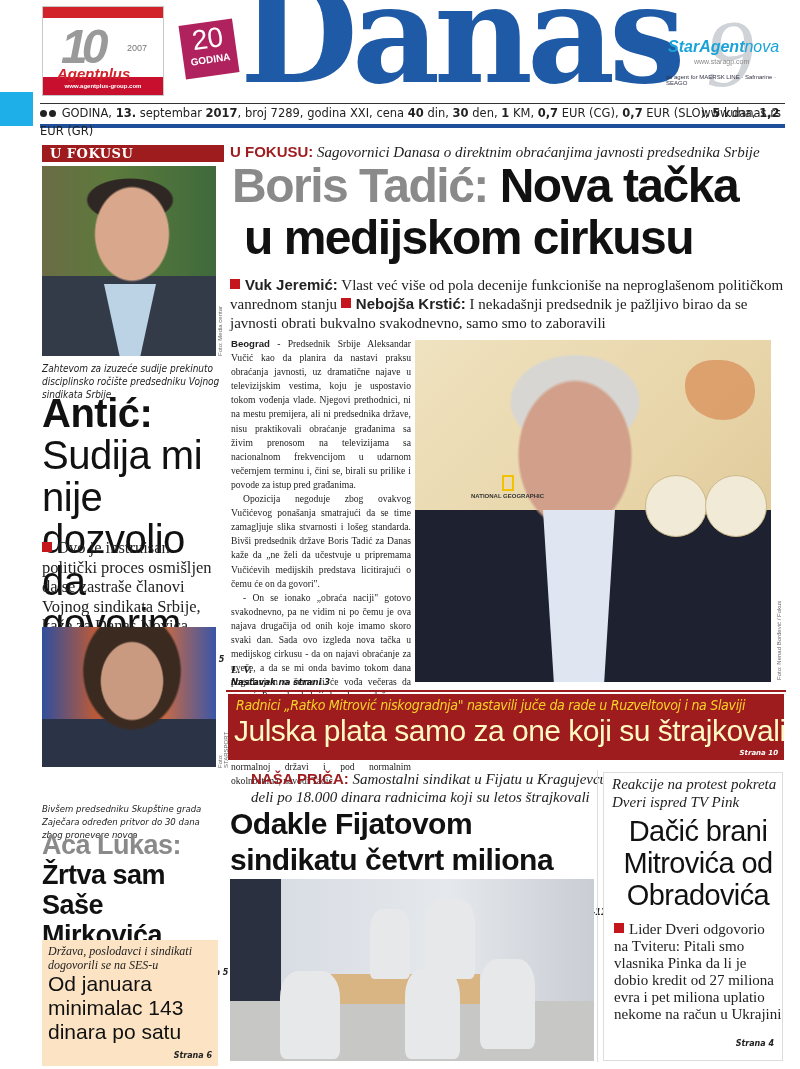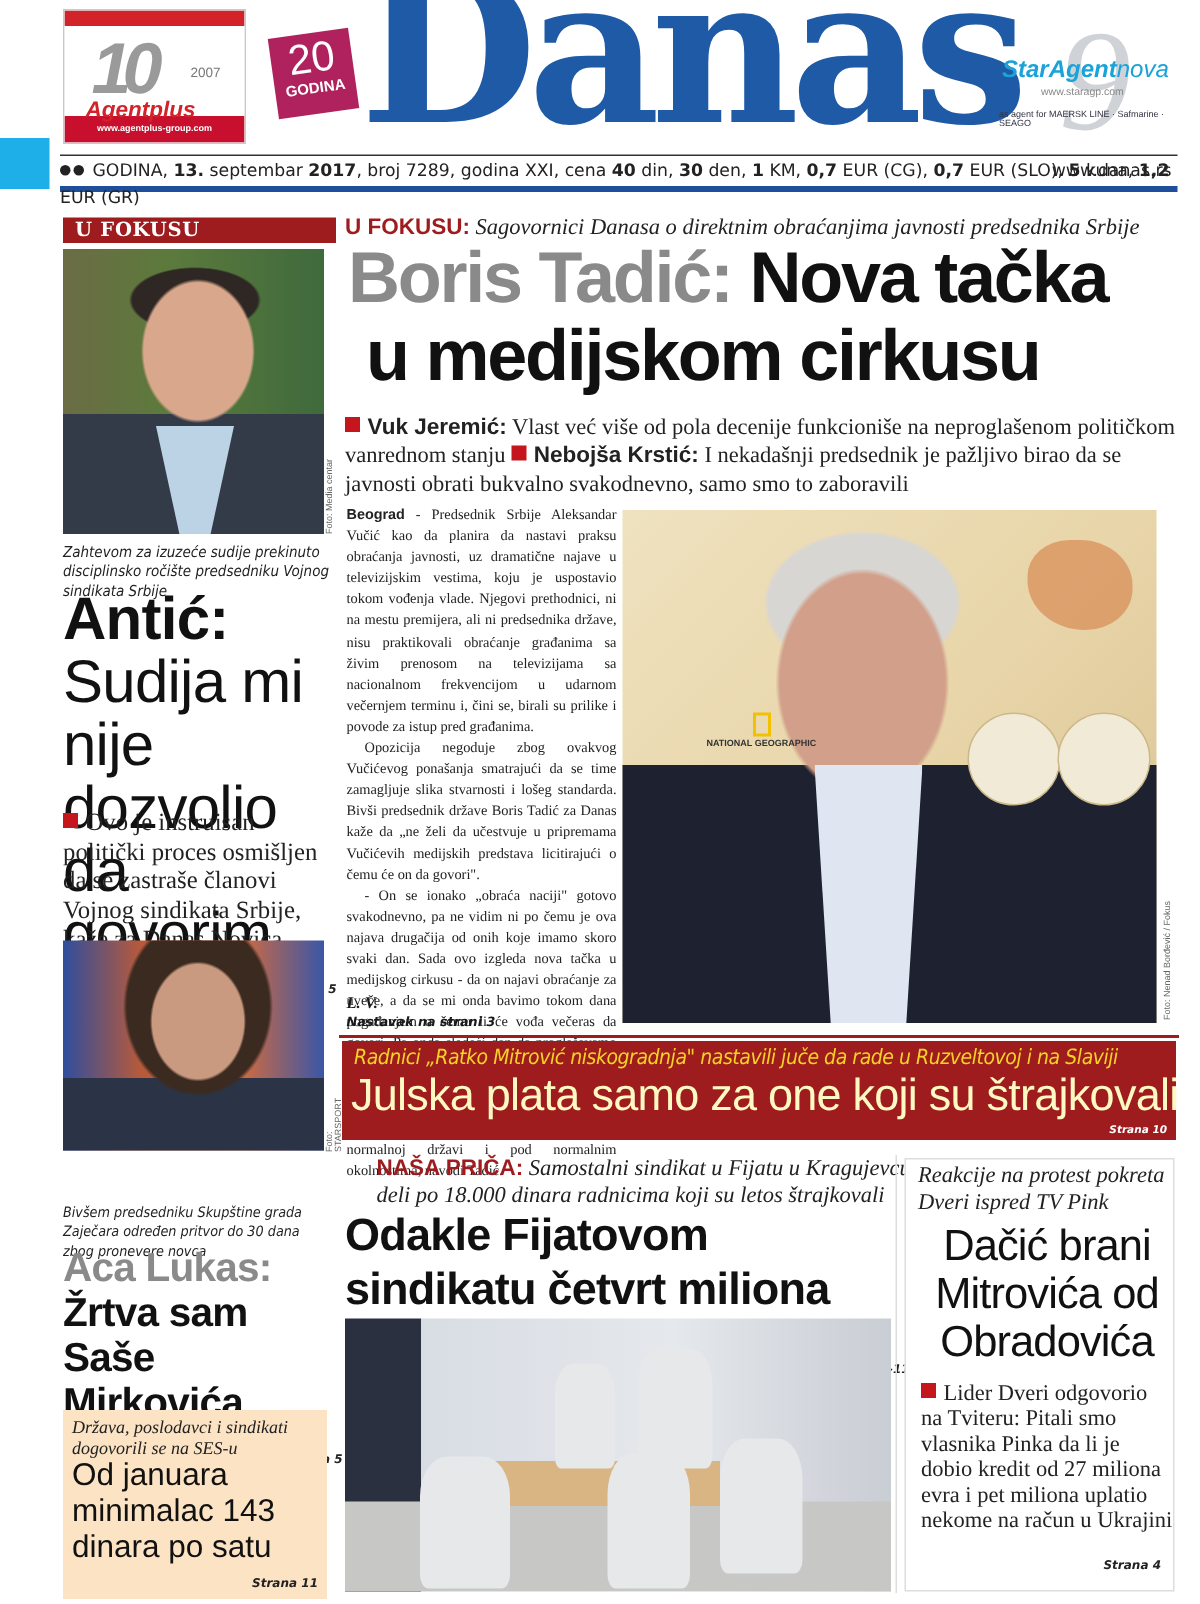--- a/index.html
+++ b/index.html
@@ -149,21 +149,21 @@
 <div class="abs kicker-it" style="left:42px;top:802px;width:180px;font-size:9.5px;">Bivšem predsedniku Skupštine grada Zaječara određen pritvor do 30 dana zbog pronevere novca</div>
 <div class="abs h-lukas">
   <span class="g">Aca Lukas:</span><br>
   <span>Žrtva sam Saše Mirkovića</span>
 </div>
 <div class="abs strana" style="left:190px;top:920px;">Strana 5</div>
 
 <div class="abs box-min">
   <div class="k">Država, poslodavci i sindikati dogovorili se na SES-u</div>
   <div class="h">Od januara minimalac 143 dinara po satu</div>
-  <div class="s strana">Strana 11</div>
+  <div class="s strana">Strana 6</div>
 </div>
 
 <div class="abs top-kicker">
   <b>U FOKUSU:</b><span> Sagovornici Danasa o direktnim obraćanjima javnosti predsednika Srbije</span>
 </div>
 <div class="abs main-h">
   <span class="g">Boris Tadić:</span><span> Nova tačka</span><br>
   <span class="l2">u medijskom cirkusu</span>
 </div>
 <div class="abs main-deck">

